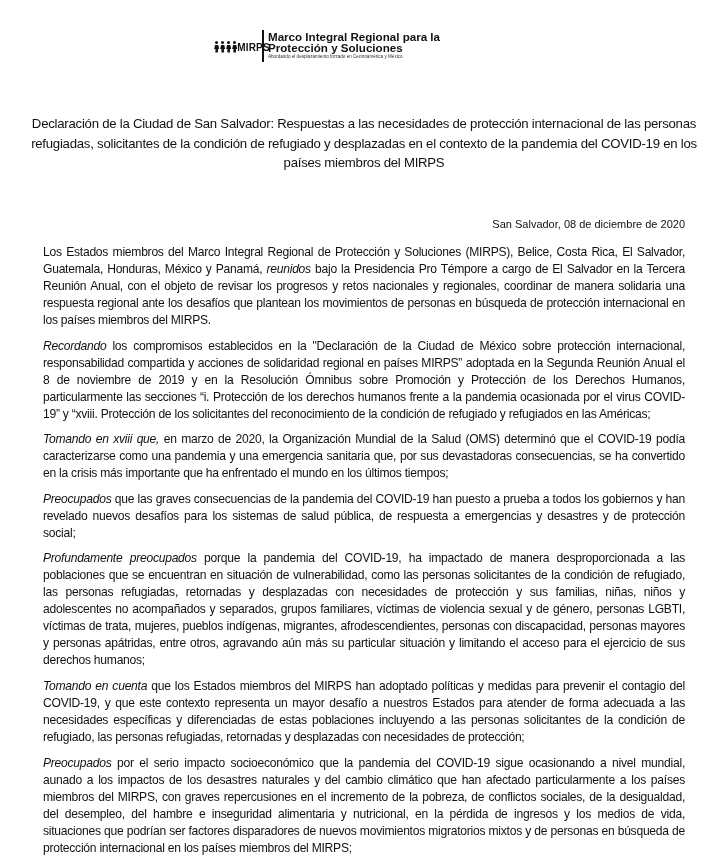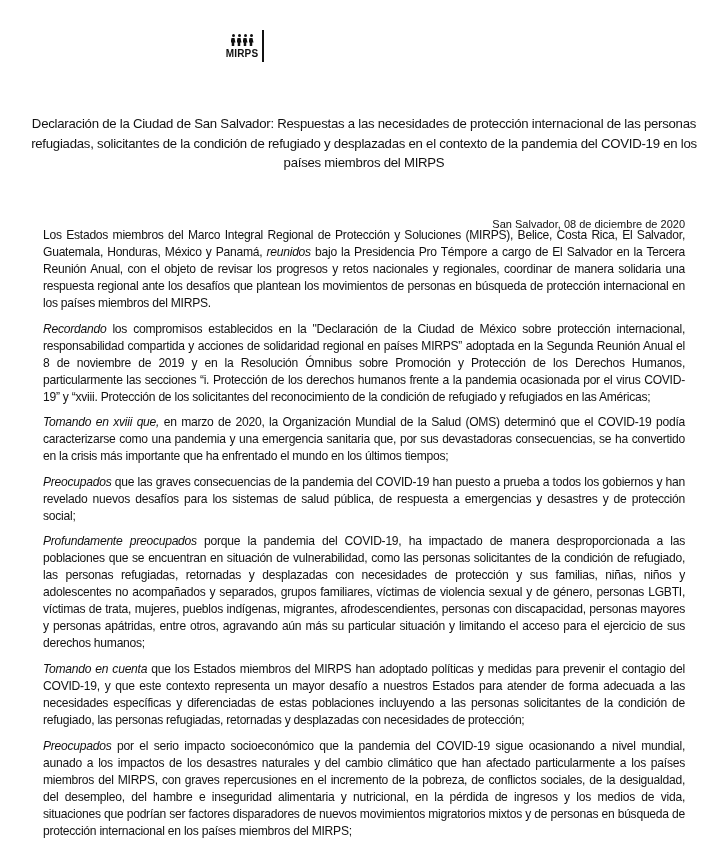--- a/index.html
+++ b/index.html
@@ -1,47 +1,52 @@
 <!DOCTYPE html>
 <html><head>
 <meta charset="utf-8">
 <style>
   html, body { margin: 0; padding: 0; background: #ffffff; }
   body { width: 728px; height: 864px; overflow: hidden; position: relative; font-family: "Liberation Sans", sans-serif; color: #111; }
   .header { position: absolute; left: 226px; top: 28px; height: 36px; display: flex; align-items: center; }
-  .logo-mark { width: 32px; height: 32px; display: flex; flex-direction: column; align-items: center; justify-content: center; }
+  .logo-mark { width: 32px; height: 32px; display: flex; flex-direction: row; align-items: center; justify-content: center; }
   .logo-people { display: flex; gap: 1px; height: 13px; align-items: flex-end; }
   .person { width: 5px; height: 12px; position: relative; }
   .person::before { content: ""; position: absolute; left: 1px; top: 0; width: 3px; height: 3px; border-radius: 50%; background: #111; }
   .person::after { content: ""; position: absolute; left: 0; top: 4px; width: 5px; height: 8px; background: #111; clip-path: polygon(20% 0, 80% 0, 100% 55%, 75% 55%, 75% 100%, 25% 100%, 25% 55%, 0 55%); }
   .logo-acronym { font-weight: bold; font-size: 10px; letter-spacing: 0.2px; line-height: 11px; margin-top: 2px; }
   .logo-divider { width: 2px; height: 32px; background: #111; margin: 0 4px 0 4px; }
   .logo-text { display: flex; flex-direction: column; }
   .logo-title { font-weight: bold; font-size: 11.6px; line-height: 11px; }
   .logo-sub { font-size: 4.6px; line-height: 8px; color: #333; }
   .title { position: absolute; left: 28px; top: 114px; width: 672px; text-align: center; font-weight: normal; font-size: 13.2px; line-height: 19.5px; letter-spacing: -0.25px; }
   .date { position: absolute; right: 43px; top: 216px; font-size: 11px; line-height: 16px; }
-  .body { position: absolute; left: 43px; top: 227px; width: 642px; font-size: 12.1px; line-height: 17px; letter-spacing: -0.25px; }
+  .body { position: absolute; left: 43px; top: 244px; width: 642px; font-size: 12.1px; line-height: 17px; letter-spacing: -0.25px; }
   .para { text-align: justify; margin: 0 0 8.6px 0; }
   .para em { font-style: italic; }
 </style>
 </head>
 <body>
 
 <div class="header">
   <div class="logo-mark">
     <div class="logo-people">
       <span class="person"></span>
         <span class="person"></span>
         <span class="person"></span>
         <span class="person"></span>
     </div>
     <div class="logo-acronym">MIRPS</div>
   </div>
   <div class="logo-divider"></div>
+  <div class="logo-text">
+    <div class="logo-title">Marco Integral Regional para la</div>
+    <div class="logo-title">Protección y Soluciones</div>
+    <div class="logo-sub">Abordando el desplazamiento forzado en Centroamérica y México</div>
+  </div>
 </div>
 
 <div class="title">Declaración de la Ciudad de San Salvador: Respuestas a las necesidades de protección internacional de las personas refugiadas, solicitantes de la condición de refugiado y desplazadas en el contexto de la pandemia del COVID-19 en los países miembros del MIRPS</div>
 
 <div class="date">San Salvador, 08 de diciembre de 2020</div>
 
 <div class="body">
   <p class="para"><em></em><span>Los Estados miembros del Marco Integral Regional de Protección y Soluciones (MIRPS), Belice, Costa Rica, El Salvador, Guatemala, Honduras, México y Panamá, </span><em>reunidos</em><span> bajo la Presidencia Pro Témpore a cargo de El Salvador en la Tercera Reunión Anual, con el objeto de revisar los progresos y retos nacionales y regionales, coordinar de manera solidaria una respuesta regional ante los desafíos que plantean los movimientos de personas en búsqueda de protección internacional en los países miembros del MIRPS.</span></p>
   <p class="para"><em>Recordando</em><span> los compromisos establecidos en la "Declaración de la Ciudad de México sobre protección internacional, responsabilidad compartida y acciones de solidaridad regional en países MIRPS” adoptada en la Segunda Reunión Anual el 8 de noviembre de 2019 y en la Resolución Ómnibus sobre Promoción y Protección de los Derechos Humanos, particularmente las secciones “i. Protección de los derechos humanos frente a la pandemia ocasionada por el virus COVID-19” y “xviii. Protección de los solicitantes del reconocimiento de la condición de refugiado y refugiados en las Américas;</span></p>
   <p class="para"><em>Tomando en xviii que,</em><span> en marzo de 2020, la Organización Mundial de la Salud (OMS) determinó que el COVID-19 podía caracterizarse como una pandemia y una emergencia sanitaria que, por sus devastadoras consecuencias, se ha convertido en la crisis más importante que ha enfrentado el mundo en los últimos tiempos;</span></p>

